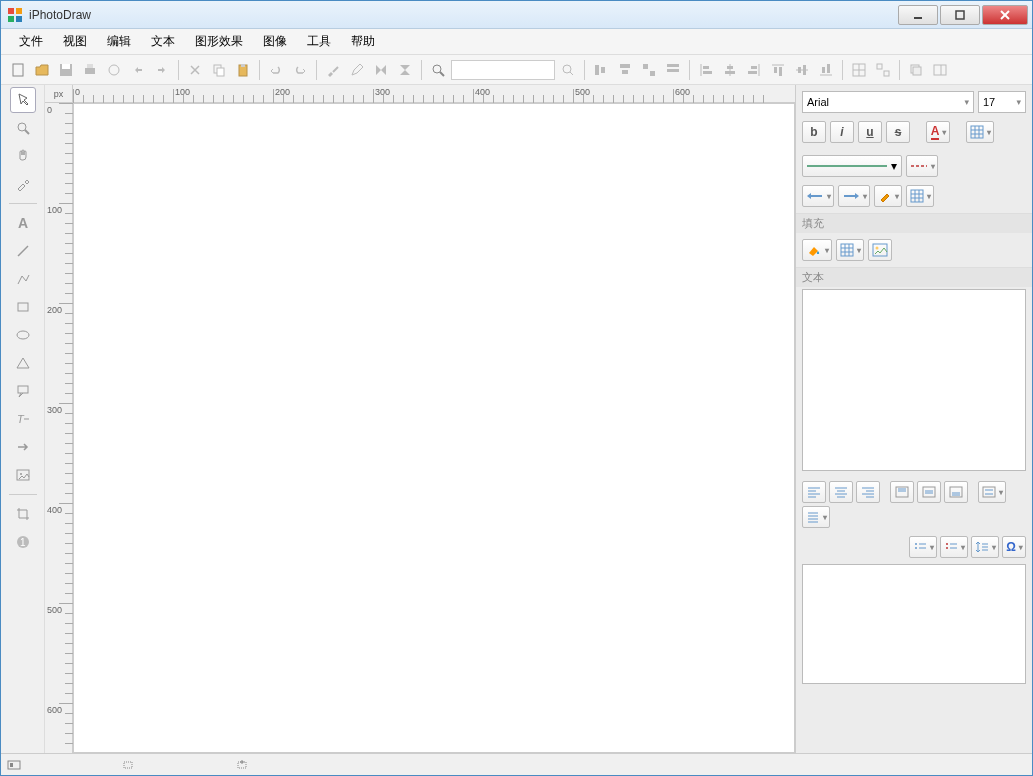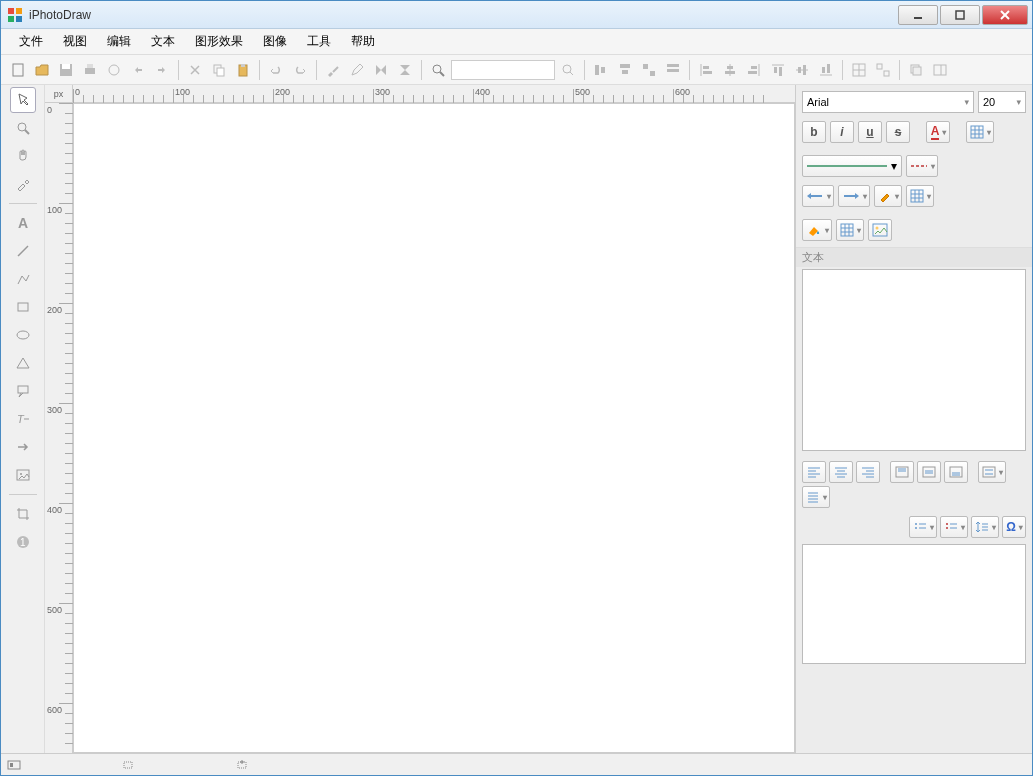--- a/index.html
+++ b/index.html
@@ -580,21 +580,21 @@
     </div>
 
     <div class="props">
 
       <div class="section-body">
         <div class="combo font-combo">
           <span>Arial</span>
             <span class="arrow">▾</span>
         </div>
         <div class="combo size-combo">
-          <span>20</span>
+          <span>17</span>
             <span class="arrow">▾</span>
         </div>
         <div style="width:100%;display:flex;gap:4px;margin-top:4px">
           <div class="pbtn">b</div>
           <div class="pbtn">
               <i>i</i>
             </div>
           <div class="pbtn">
               <u>u</u>
             </div>
@@ -658,20 +658,21 @@
                 <line x1="5" y1="1" x2="5" y2="13" stroke="#6699cc"></line>
                 <line x1="9" y1="1" x2="9" y2="13" stroke="#6699cc"></line>
                 <line x1="1" y1="5" x2="13" y2="5" stroke="#6699cc"></line>
                 <line x1="1" y1="9" x2="13" y2="9" stroke="#6699cc"></line>
               </svg>
               <span class="dd-arrow">▾</span>
             </div>
         </div>
       </div>
 
+      <div class="section-title">填充</div>
       <div class="section-body">
         <div class="pbtn dd">
             <svg width="16" height="14">
               <path d="M3 10l5-6 4 4-5 5z" fill="#f90"></path>
               <path d="M12 8c1 1 2 3 0 3s-1-2 0-3z" fill="#39c"></path>
             </svg>
             <span class="dd-arrow">▾</span>
           </div>
         <div class="pbtn dd">
             <svg width="14" height="14">

